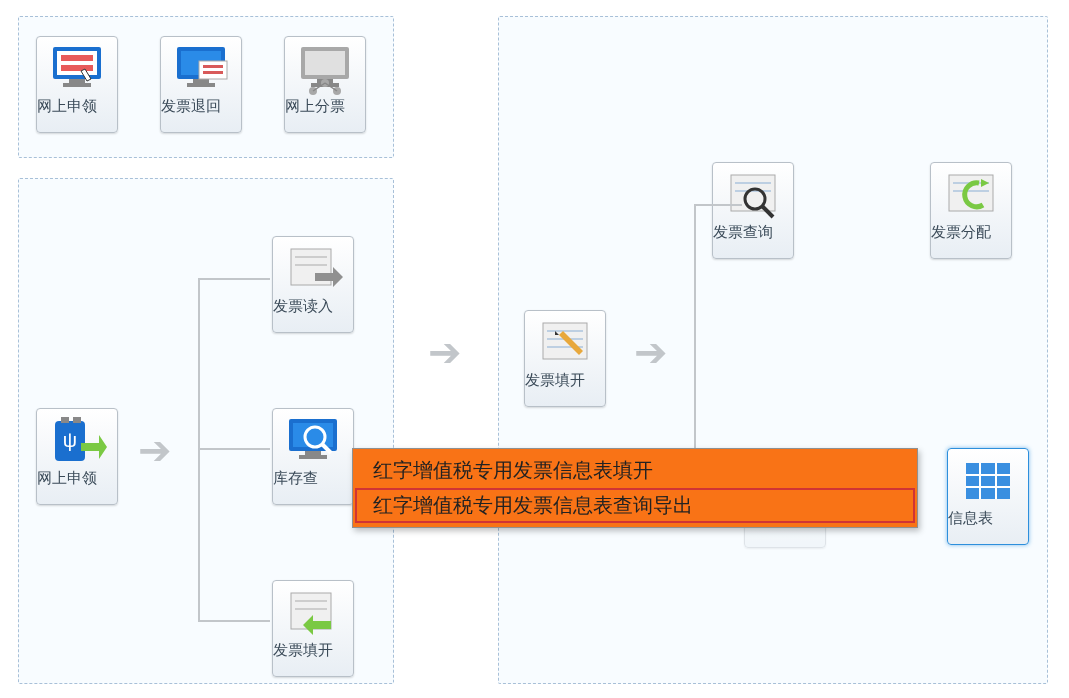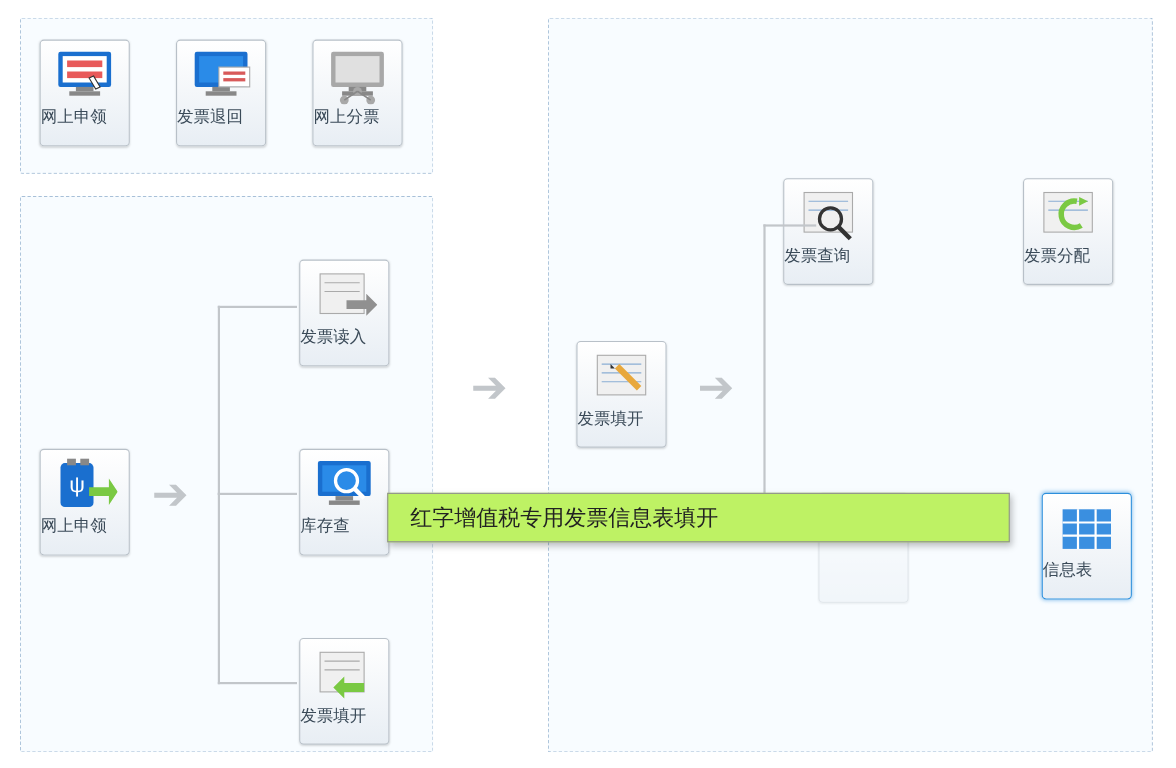--- a/index.html
+++ b/index.html
@@ -3,21 +3,21 @@
 <meta charset="utf-8">
 <style>
   body{margin:0;padding:0;font-family:"Microsoft YaHei","SimSun",sans-serif;background:#fff;width:1069px;height:698px;position:relative}
   .group{position:absolute;border:1px dashed #a8c0d8;background:rgba(235,245,255,.35);border-radius:2px}
   .node{position:absolute;width:80px;border:1px solid #b8c0c8;border-radius:4px;background:linear-gradient(#fff,#e8eef4);box-shadow:0 1px 2px rgba(0,0,0,.15);text-align:left;padding-bottom:16px}
   .node.sel{border:1.5px solid #2d8fdc;box-shadow:0 0 4px rgba(45,143,220,.6)}
   .node .ico{width:60px;height:52px;margin:6px auto 2px;display:block}
   .node .lbl{font-size:15px;color:#3a4a58}
   .arrow{position:absolute;font-size:40px;color:#c2c6ca;line-height:1}
   .conn{position:absolute;background:#c2c6ca}
-  .menu{position:absolute;background:#bef264;border:1px solid #909090;box-shadow:2px 3px 6px rgba(0,0,0,.25);padding:4px 2px;z-index:50}
+  .menu{position:absolute;background:#f97316;border:1px solid #909090;box-shadow:2px 3px 6px rgba(0,0,0,.25);padding:4px 2px;z-index:50}
   .menu .item{font-size:20px;color:#222;padding:4px 18px;white-space:nowrap}
   .menu .item.hl{border:2px solid #d03434;padding:2px 16px}
 </style>
 </head>
 <body>
 
 <div class="group" style="left:18px;top:16px;width:374px;height:140px"></div>
 
 <div class="node" style="left:36px;top:36px">
   <svg class="ico" viewBox="0 0 60 52">
@@ -162,13 +162,14 @@
 
 <div class="node" style="left:744px;top:448px;width:80px;height:82px;opacity:.4"></div>
 
 <div class="arrow" style="left:634px;top:332px">➔</div>
 <div class="conn" style="left:694px;top:204px;width:2px;height:288px"></div>
 <div class="conn" style="left:694px;top:204px;width:48px;height:2px"></div>
 <div class="conn" style="left:694px;top:490px;width:48px;height:2px"></div>
 
 <div class="menu" style="left:352px;top:448px;width:560px">
   <div class="item">红字增值税专用发票信息表填开</div>
+  <div class="item hl">红字增值税专用发票信息表查询导出</div>
 </div>
 
 </body></html>

